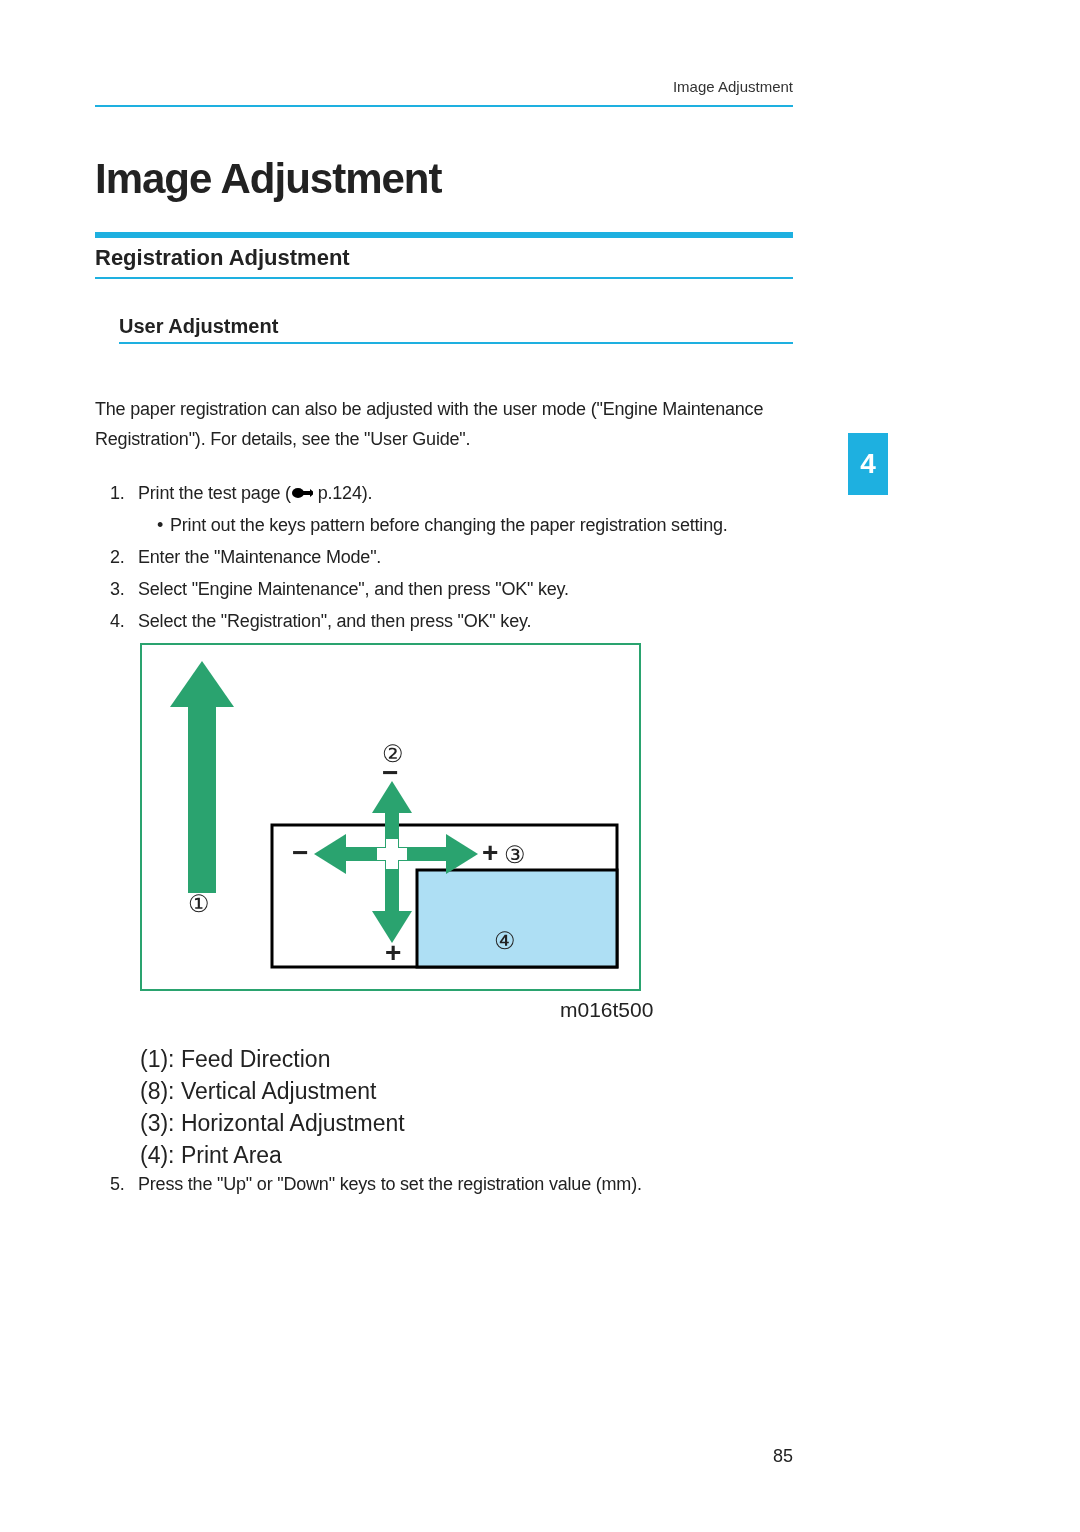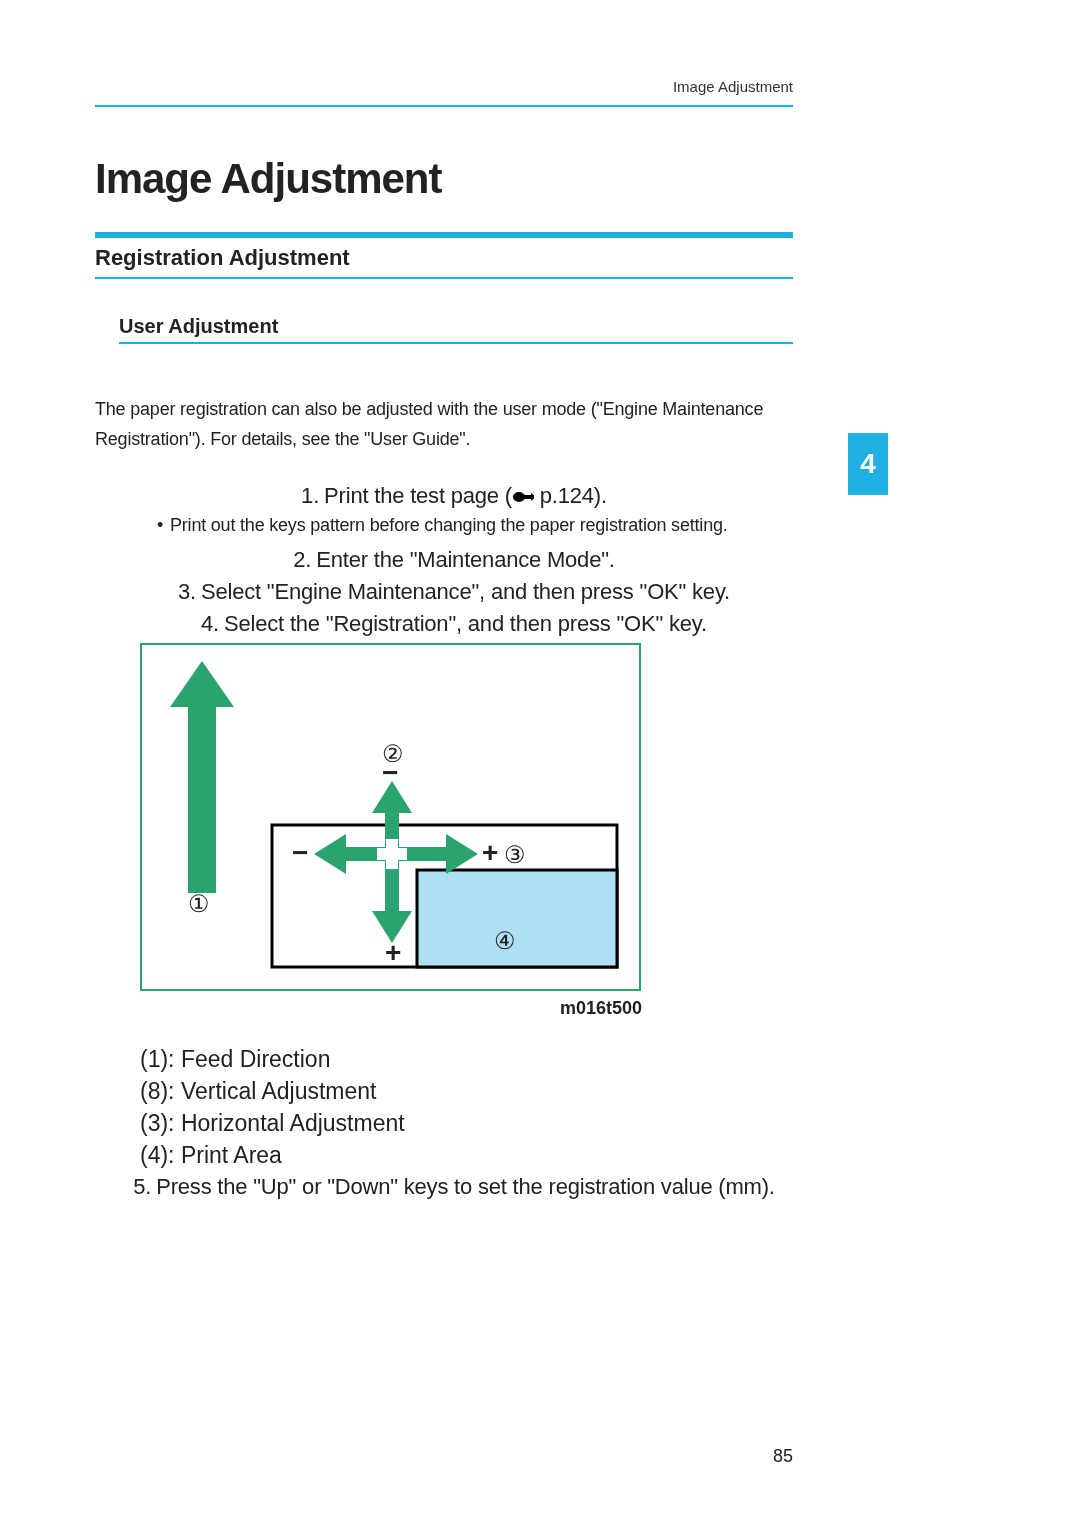--- a/index.html
+++ b/index.html
@@ -82,23 +82,22 @@
     right: 95px;
     font-size: 18px;
     line-height: 30px;
     letter-spacing: -0.2px;
     margin-top: 36px;
   }
   .step-line {
     position: absolute;
     left: 110px;
     right: 95px;
-    font-size: 22px;
+    font-size: 18px;
     letter-spacing: -0.2px;
-    text-align: center;
   }
   .step-line .num {
     display: inline-block;
     width: 28px;
   }
   .step-text { display: inline; }
   .hand-icon {
     display: inline-block;
     width: 22px;
     height: 14px;
@@ -154,23 +153,22 @@
     position: absolute;
     left: 0; top: 0;
     width: 501px; height: 348px;
     border: 2px solid #2aa36f;
     box-sizing: border-box;
   }
   .diagram-code {
     position: absolute;
     left: 420px;
     top: 355px;
-    font-size: 18px;
+    font-size: 21px;
     color: #222;
-    font-weight: bold;
   }
   .circled-num {
     font-size: 24px;
     font-family: "Arial", sans-serif;
   }
   .minus-sign, .plus-sign {
     font-size: 28px;
     font-weight: 900;
     font-family: Arial, sans-serif;
   }

